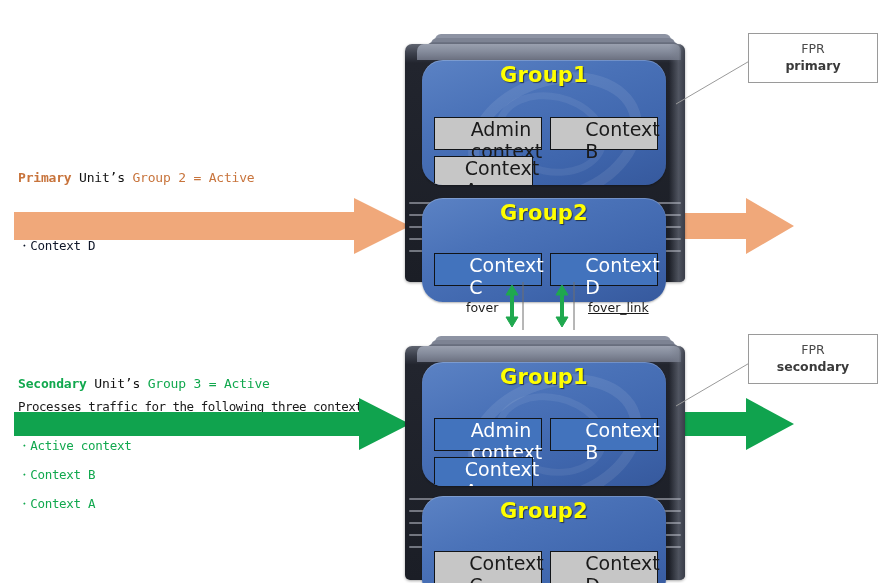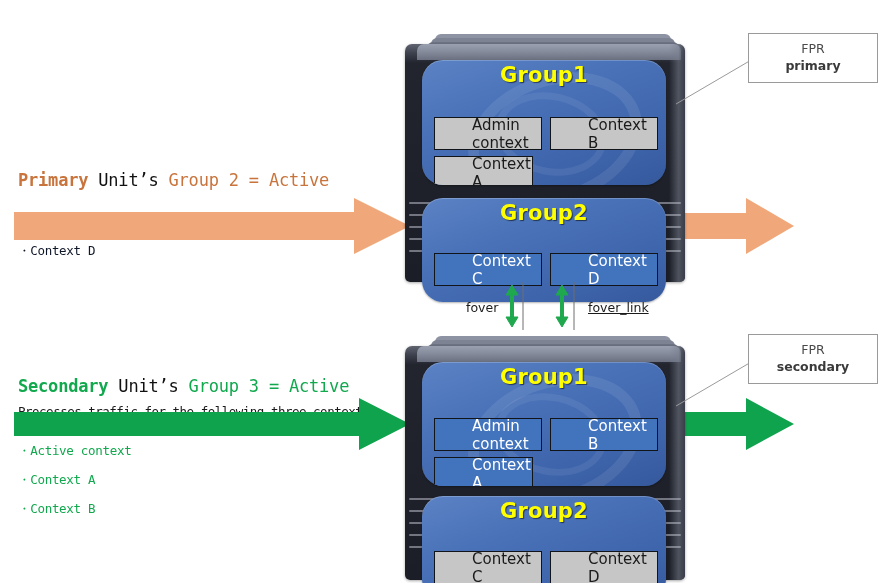--- a/index.html
+++ b/index.html
@@ -9,21 +9,21 @@
     font-family:"DejaVu Sans", sans-serif;
     position:relative;
     overflow:hidden;
   }
   .stage{position:absolute;left:0;top:0;width:886px;height:583px;}
 
   
   .ann{position:absolute;}
   .ann .headline{
     font-family:"DejaVu Sans Mono","Liberation Mono",monospace;
-    font-size:17px;letter-spacing:-0.2px;white-space:nowrap;
+    font-size:13px;letter-spacing:-0.2px;white-space:nowrap;
   }
   .ann .headline .hl{font-weight:700;}
   .ann .sub{
     font-family:"DejaVu Sans Mono","Liberation Mono",monospace;
     font-size:12.5px;letter-spacing:-0.5px;color:#1a1a1a;white-space:nowrap;
     margin-top:8px;
   }
   .ann .bullets{margin-top:24px;}
   .ann .bullet{
     font-family:"DejaVu Sans Mono","Liberation Mono",monospace;
@@ -86,23 +86,23 @@
     color:#ffff00;font-weight:700;
     font-family:"DejaVu Sans","Liberation Sans",sans-serif;
     font-size:21px;letter-spacing:.2px;
     text-shadow:1px 1px 1px rgba(0,0,0,.55);
     margin-top:3px;
   }
 
   
   .ctx{
     position:absolute;
-    display:flex;align-items:center;justify-content:center;
-    font-family:"DejaVu Sans","Liberation Sans",sans-serif;
-    font-size:15px;
+    display:flex;align-items:flex-start;justify-content:center;
+    font-family:"DejaVu Sans","Liberation Sans",sans-serif;
+    font-size:19px;
     border:1px solid #111418;
     box-sizing:border-box;
     padding-left:37px;
   }
   .ctx.standby{background:#c6c6c6;color:#1a1a1a;}
   .ctx.active{background:#4273bd;color:#ffffff;}
 
   
   .callout{
     position:absolute;border:1px solid #9a9a9a;background:#fff;
@@ -143,22 +143,22 @@
     <path d="M0,15 L70,15 L70,0 L118,28 L70,56 L70,41 L0,41 Z" fill="#F0A87A"></path>
   </svg>
 
   <div class="ann" style="left:18px;top:376px;">
     <div class="headline">
       <span class="hl" style="color:#11A84E">Secondary</span><span style="color:#111"> Unit’s </span><span style="color:#11A84E">Group 3 = Active</span>
     </div>
     <div class="sub">Processes traffic for the following three contexts</div>
     <div class="bullets">
       <div class="bullet" style="color:#11A84E">・Active context</div>
+      <div class="bullet" style="color:#11A84E">・Context B</div>
       <div class="bullet" style="color:#11A84E">・Context A</div>
-      <div class="bullet" style="color:#11A84E">・Context B</div>
     </div>
   </div>
 
   <svg class="arrow-svg" style="left:14px;top:398px;" width="396" height="52" viewBox="0 0 396 52">
     <path d="M0,14 L345,14 L345,0 L396,26 L345,52 L345,38 L0,38 Z" fill="#10A34E"></path>
   </svg>
 
   <svg class="arrow-svg" style="left:676px;top:398px;" width="118" height="52" viewBox="0 0 118 52">
     <path d="M0,14 L70,14 L70,0 L118,26 L70,52 L70,38 L0,38 Z" fill="#10A34E"></path>
   </svg>

